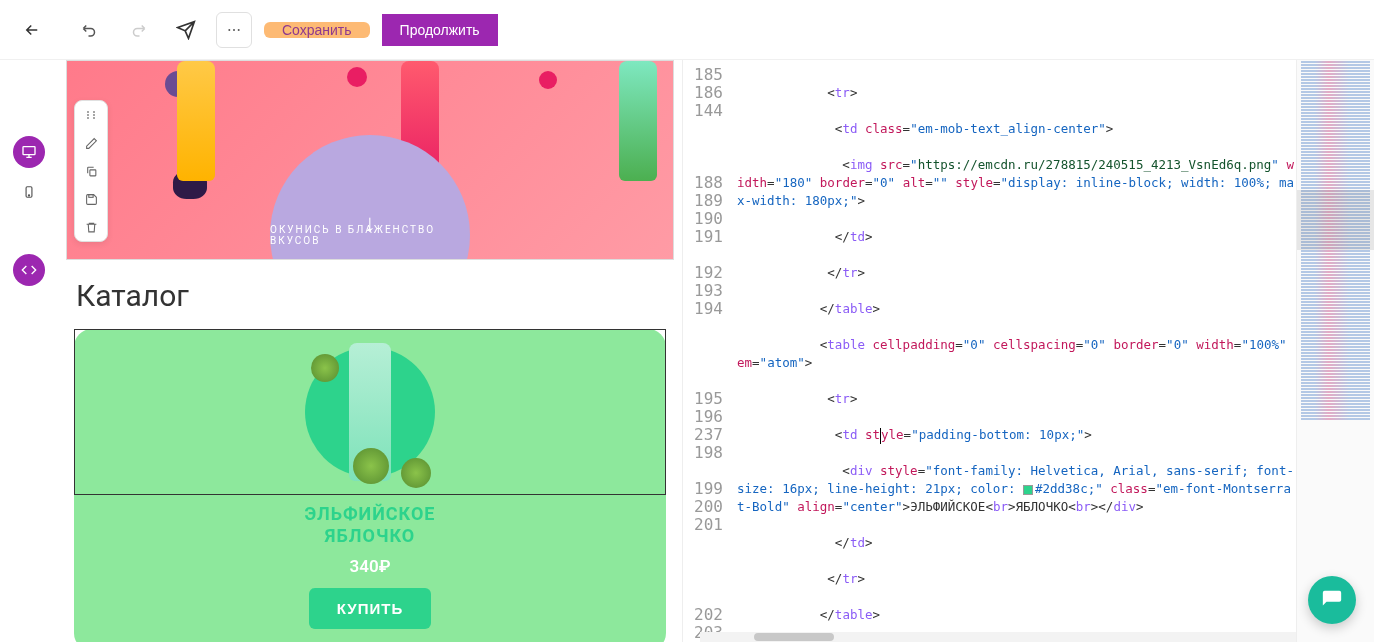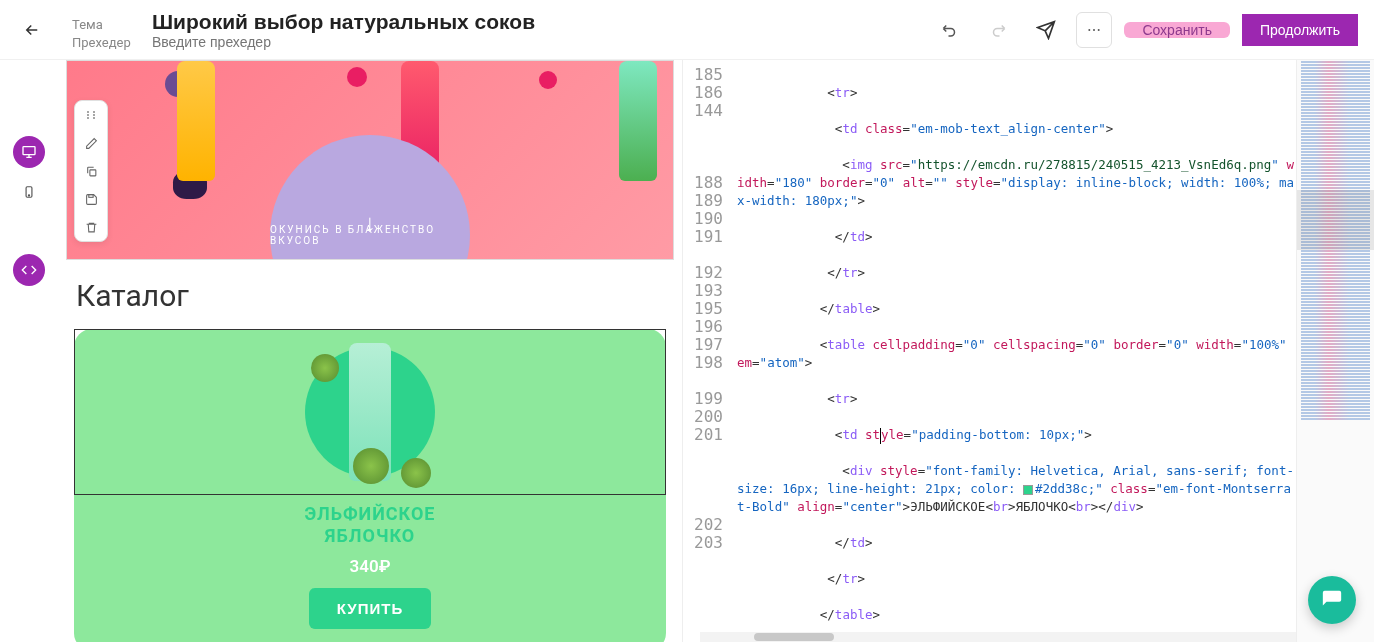--- a/index.html
+++ b/index.html
@@ -8,21 +8,21 @@
 .back-btn{width:32px;height:32px;display:flex;align-items:center;justify-content:center;cursor:pointer;margin-right:24px;}
 .title-area{flex:1;display:flex;flex-direction:column;gap:0;}
 .title-row{display:flex;align-items:baseline;gap:16px;}
 .title-label{color:#888;font-size:13px;width:64px;}
 .title-input{font-size:21px;font-weight:600;color:#222;border:none;outline:none;background:transparent;flex:1;}
 .preheader-input{font-size:14px;color:#aaa;border:none;outline:none;background:transparent;flex:1;}
 .topbar-actions{display:flex;align-items:center;gap:12px;}
 .icon-btn{width:36px;height:36px;display:flex;align-items:center;justify-content:center;cursor:pointer;border-radius:6px;color:#555;}
 .icon-btn.disabled{color:#ccc;}
 .icon-btn.bordered{border:1px solid #e0e0e0;}
-.btn-save{background:#f9a8d4;color:#8e3a8e;border:none;padding:0 18px;border-radius:6px;font-size:14px;font-weight:500;cursor:pointer;}
+.btn-save{background:#fdba74;color:#8e3a8e;border:none;padding:0 18px;border-radius:6px;font-size:14px;font-weight:500;cursor:pointer;}
 .btn-continue{background:#9c27b0;color:#fff;border:none;padding:8px 18px;border-radius:0;font-size:14px;font-weight:500;cursor:pointer;}
 
 .main{display:flex;height:calc(100% - 60px);}
 .left-rail{width:58px;display:flex;flex-direction:column;align-items:center;padding-top:76px;gap:8px;}
 .rail-btn{width:32px;height:32px;border-radius:50%;display:flex;align-items:center;justify-content:center;cursor:pointer;}
 .rail-btn.active{background:#9c27b0;color:#fff;}
 .rail-btn.code{background:#9c27b0;color:#fff;margin-top:38px;}
 
 .preview-panel{width:624px;padding:0 8px;overflow-y:auto;position:relative;}
 .preview-scroll{position:relative;}
@@ -74,30 +74,20 @@
 .cursor{position:absolute;width:1px;height:16px;background:#000;}
 </style>
 </head>
 <body>
 
 <div class="topbar">
   <div class="back-btn">
     <svg width="18" height="18" viewBox="0 0 24 24" fill="none" stroke="#333" stroke-width="2">
         <path d="M19 12H5M11 18l-6-6 6-6"></path>
       </svg>
-  </div>
-  <div class="title-area">
-    <div class="title-row">
-      <span class="title-label">Тема</span>
-      <input class="title-input" value="Широкий выбор натуральных соков" style="">
-    </div>
-    <div class="title-row">
-      <span class="title-label">Прехедер</span>
-      <input class="preheader-input" placeholder="Введите прехедер" style="">
-    </div>
   </div>
   <div class="topbar-actions">
     <div class="icon-btn">
       <svg width="18" height="18" viewBox="0 0 24 24" fill="none" stroke="#555" stroke-width="2">
           <path d="M3 10h10a5 5 0 110 10h-3M3 10l4-4M3 10l4 4"></path>
         </svg>
     </div>
     <div class="icon-btn disabled">
       <svg width="18" height="18" viewBox="0 0 24 24" fill="none" stroke="#ccc" stroke-width="2">
           <path d="M21 10H11a5 5 0 100 10h3M21 10l-4-4M21 10l-4 4"></path>
@@ -216,23 +206,24 @@
     <div class="gutter">
       <div>185</div>
       <div>186</div>
       <div style="height:72px">144</div>
       <div>188</div>
       <div>189</div>
       <div>190</div>
       <div style="height:36px">191</div>
       <div>192</div>
       <div>193</div>
+      <div style="height:90px">194</div>
       <div>195</div>
       <div>196</div>
-      <div>197</div>
+      <div>237</div>
       <div style="height:36px">198</div>
       <div>199</div>
       <div>200</div>
       <div style="height:90px">201</div>
       <div>202</div>
       <div>203</div>
     </div>
     <div class="code-lines">
 <div class="line">            &lt;<span class="t-tag">tr</span>&gt;</div>
 <div class="line">             &lt;<span class="t-tag">td</span> <span class="t-attr">class</span>=<span class="t-str">"<span>em-mob-text_align-center</span>"</span>&gt;</div>

